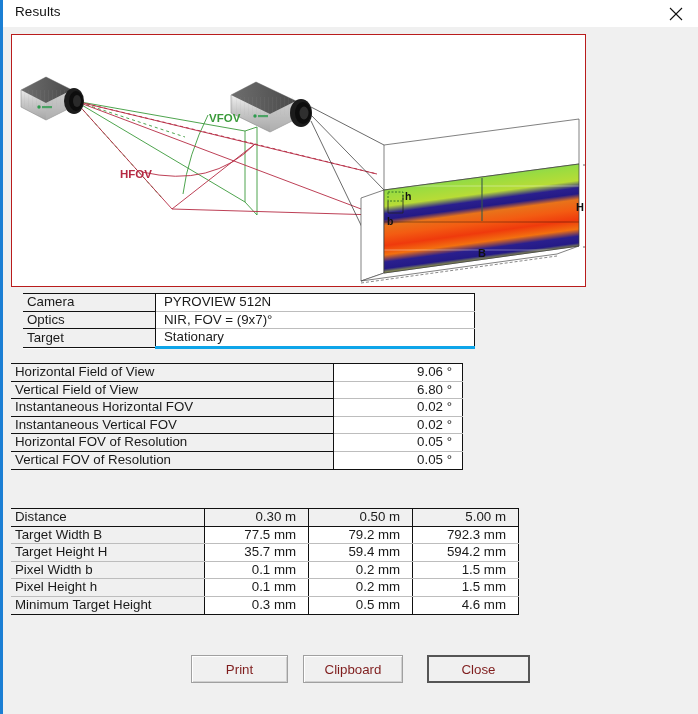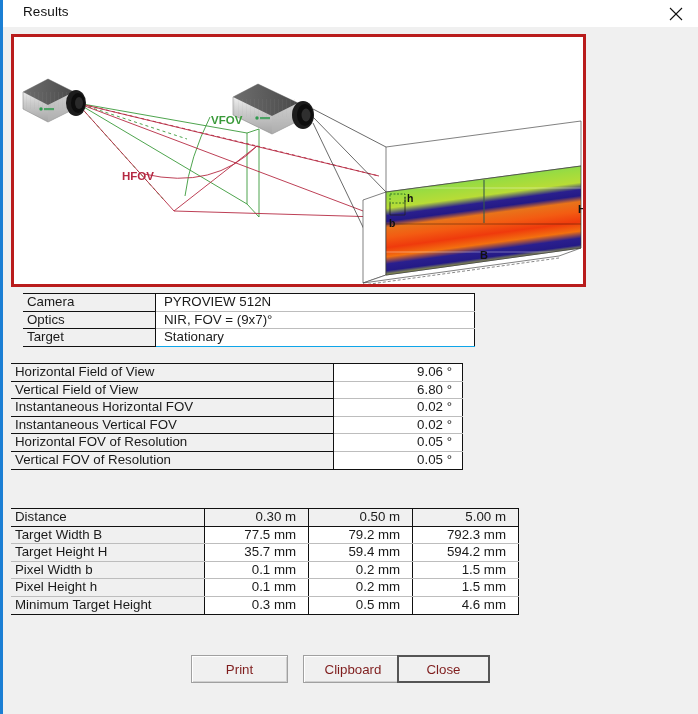--- a/index.html
+++ b/index.html
@@ -16,36 +16,36 @@
     box-sizing: border-box;
     border-left: 3px solid #1b7fd4;
   }
   
   #titlebar {
     position: absolute; left: 0; top: 0;
     width: 695px; height: 27px;
     background: #ffffff;
   }
   #title-text {
-    position: absolute; left: 20px; top: 4px;
+    position: absolute; left: 12px; top: 4px;
     font-size: 13.5px; color: #111; letter-spacing: 0.1px;
   }
   #close-btn {
     position: absolute; right: 0; top: 0;
     width: 45px; height: 27px;
     display: flex; align-items: center; justify-content: center;
     cursor: pointer;
   }
   #close-btn svg { display: block; }
   
   #diagram-panel {
     position: absolute; left: 8px; top: 34px;
     width: 575px; height: 253px;
     background: #ffffff;
-    border: 3px solid #b91c1c;
+    border: 1px solid #b91c1c;
     box-sizing: border-box;
     overflow: hidden;
   }
   #diagram-svg { display:block; }
   
   table.grid {
     position: absolute;
     border-collapse: collapse;
     font-size: 13.3px;
     color: #1a1a1a;
@@ -68,21 +68,21 @@
     border-top: 1px solid #111;
   }
   #tbl-camera tr:not(:first-child) td.k { border-top: none; }
   #tbl-camera td.v {
     background: #ffffff;
     border-bottom: 1px solid #bdbdbd;
     border-right: 1px solid #111;
     padding-left: 8px;
   }
   #tbl-camera tr:first-child td.v { border-top: 1px solid #111; }
-  #tbl-camera tr:last-child td.v { border-bottom: 1px solid #0ea5e9; margin-left: 13px; }
+  #tbl-camera tr:last-child td.v { border-bottom: 3px solid #0ea5e9; margin-left: 13px; }
   
   #tbl-fov { left: 8px; top: 363px; width: 452px; }
   #tbl-fov td.k {
     width: 314px;
     background: #f0f0f0;
     border-right: 1px solid #111;
     border-bottom: 1px solid #111;
     border-top: 1px solid #111;
   }
   #tbl-fov tr:not(:first-child) td.k { border-top: none; }
@@ -126,21 +126,21 @@
     font-family: "Liberation Sans", sans-serif;
     font-size: 13.3px;
     color: #7f1d1d;
     display: flex; align-items: center; justify-content: center;
     box-sizing: border-box;
     cursor: pointer;
   }
   .btn.focus { border: 2px solid #555555; box-shadow: none; }
   #btn-print     { left: 188px; top: 655px; width: 97px; }
   #btn-clipboard { left: 300px; top: 655px; width: 100px; }
-  #btn-close     { left: 394px; top: 655px; width: 93px; }
+  #btn-close     { left: 424px; top: 655px; width: 103px; }
 </style>
 </head>
 <body>
 
 <div id="window">
 
   <div id="titlebar">
     <span id="title-text">Results</span>
     <div id="close-btn">
       <span>

